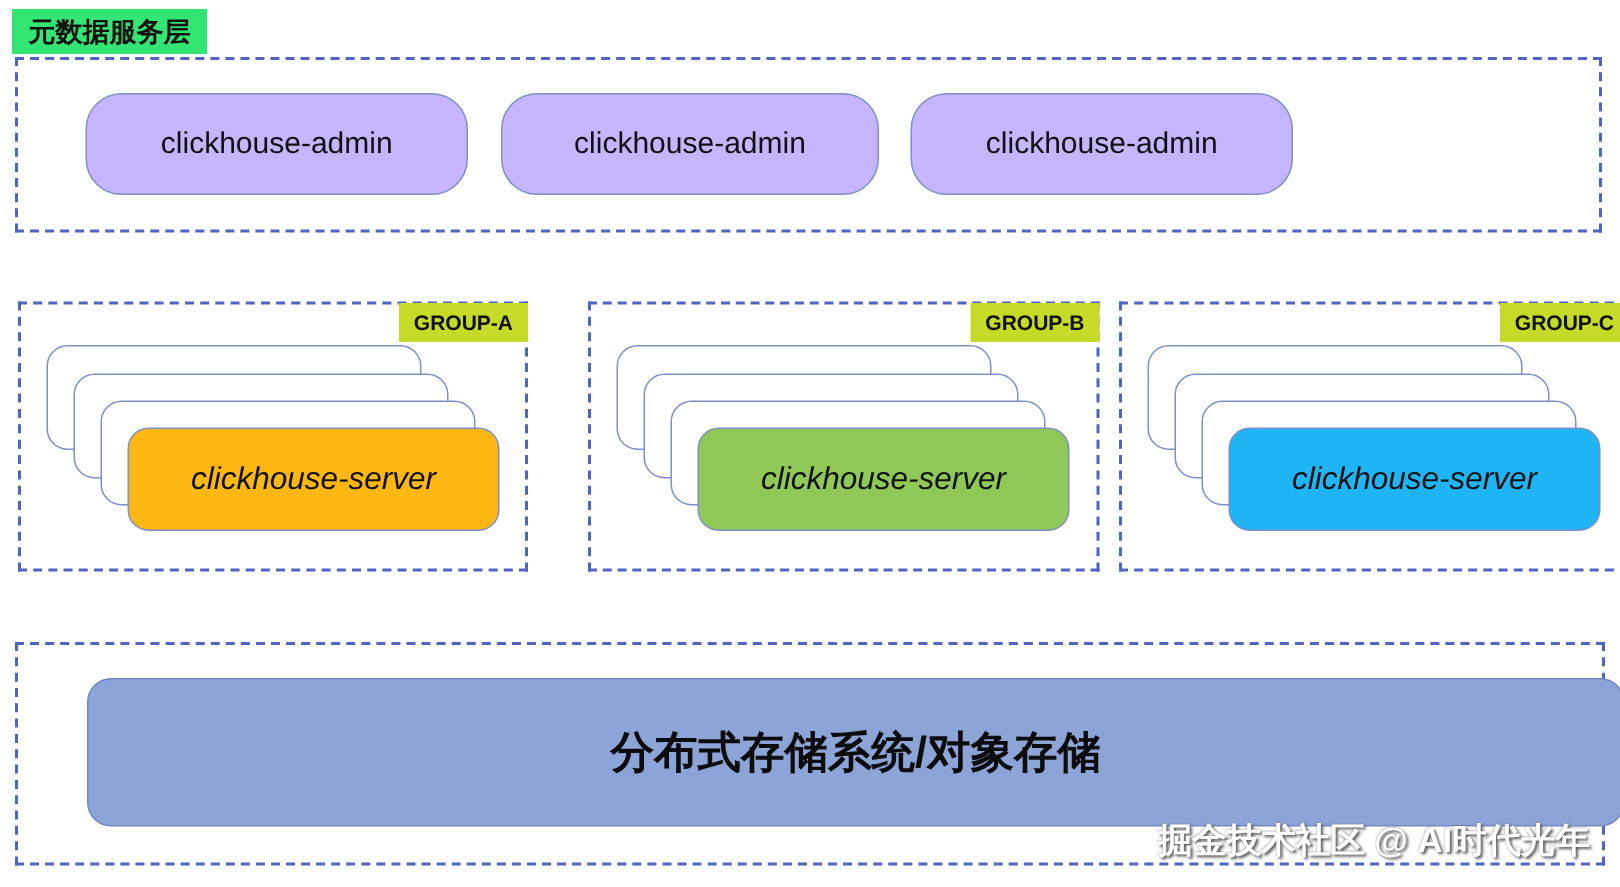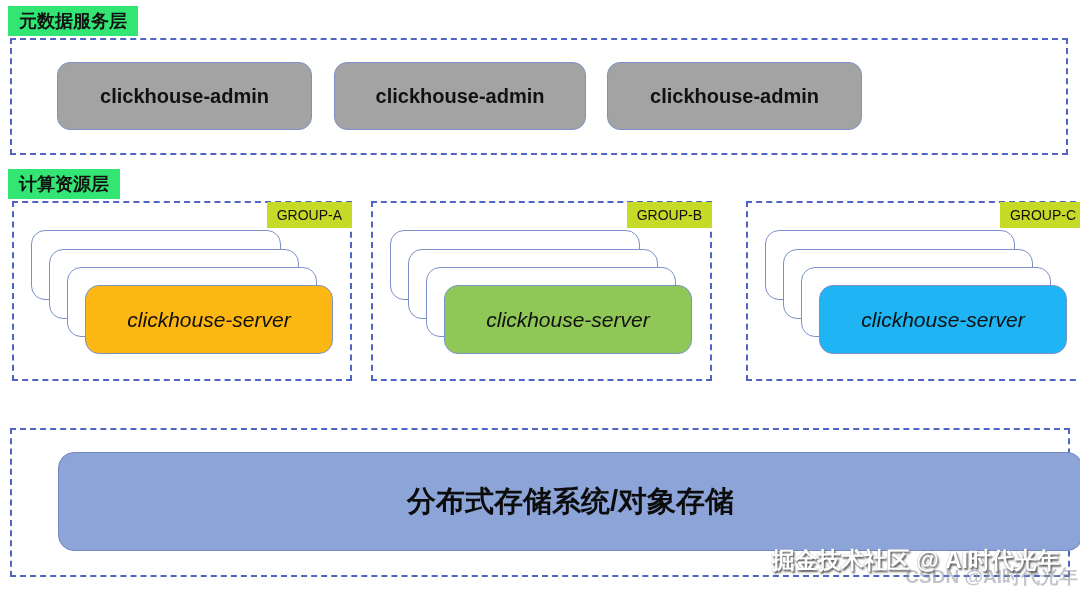--- a/index.html
+++ b/index.html
@@ -26,45 +26,45 @@
   
   .dashed-box {
     position: absolute;
     border: 2px dashed #5064c6;
     background: transparent;
   }
   
   .admin-node {
     position: absolute;
     height: 68px;
-    background: #a3a3a3;
+    background: #c4b5fd;
     border: 1.6px solid #7d90c9;
-    border-radius: 13px;
+    border-radius: 24px;
     display: flex; align-items: center; justify-content: center;
-    font-size: 20px; font-weight: 700; color: #111;
+    font-size: 20px; font-weight: 400; color: #111;
   }
   
   .cylinder-wrap { position: absolute; left: 903px; top: 58px; width: 135px; height: 86px; }
   .cylinder-wrap svg { display: block; }
   .cylinder-label {
     position: absolute; left: 0; top: 34px; width: 135px;
     text-align: center; font-size: 13px; font-weight: bold; color: #18223f;
   }
   
   .group-box {
     position: absolute;
     top: 201px; width: 340px; height: 180px;
     border: 2px dashed #5064c6;
   }
   .group-badge {
     position: absolute;
     top: -1px; right: -2px;
     background: #c6da28;
     color: #111;
-    font-size: 14px; font-weight: normal;
+    font-size: 14px; font-weight: bold;
     padding: 4px 10px;
     line-height: 18px;
     z-index: 4;
   }
   .stack-rect {
     position: absolute;
     width: 250px; height: 70px;
     background: #ffffff;
     border: 1.6px solid #7d90c9;
     border-radius: 14px;
@@ -119,47 +119,45 @@
 
   <div class="layer-label" style="left:8px; top:6px;">元数据服务层</div>
 
   <div class="dashed-box" style="left:10px; top:38px; width:1058px; height:117px;"></div>
 
   <div class="admin-node" style="left:57px; top:62px; width:255px;">clickhouse-admin</div>
   <div class="admin-node" style="left:334px; top:62px; width:252px;">clickhouse-admin</div>
   <div class="admin-node" style="left:607px; top:62px; width:255px;">clickhouse-admin</div>
 
 
-  <div class="layer-label" style="left:8px; top:169px;">计算资源层</div>
 
   <div class="group-box" style="left:12px;">
     <div class="group-badge">GROUP-A</div>
     <div class="stack-rect" style="left:17px; top:27px;"></div>
     <div class="stack-rect" style="left:35px; top:46px;"></div>
     <div class="stack-rect" style="left:53px; top:64px;"></div>
     <div class="server-box" style="background: rgb(253, 183, 19);">clickhouse-server</div>
   </div>
 
-  <div class="group-box" style="left:371px; width:341px;">
+  <div class="group-box" style="left:392px; width:341px;">
     <div class="group-badge">GROUP-B</div>
     <div class="stack-rect" style="left:17px; top:27px;"></div>
     <div class="stack-rect" style="left:35px; top:46px;"></div>
     <div class="stack-rect" style="left:53px; top:64px;"></div>
     <div class="server-box" style="background: rgb(144, 200, 88);">clickhouse-server</div>
   </div>
 
   <div class="group-box" style="left:746px;">
     <div class="group-badge">GROUP-C</div>
     <div class="stack-rect" style="left:17px; top:27px;"></div>
     <div class="stack-rect" style="left:35px; top:46px;"></div>
     <div class="stack-rect" style="left:53px; top:64px;"></div>
     <div class="server-box" style="background: rgb(31, 180, 244);">clickhouse-server</div>
   </div>
 
 
   <div class="dashed-box" style="left:10px; top:428px; width:1060px; height:149px;"></div>
 
   <div class="storage-box">分布式存储系统/对象存储</div>
 
-  <div class="wm-secondary">CSDN @AI时代光年</div>
   <div class="wm-primary">掘金技术社区 @ AI时代光年</div>
 
 </div>
 
 </body></html>

